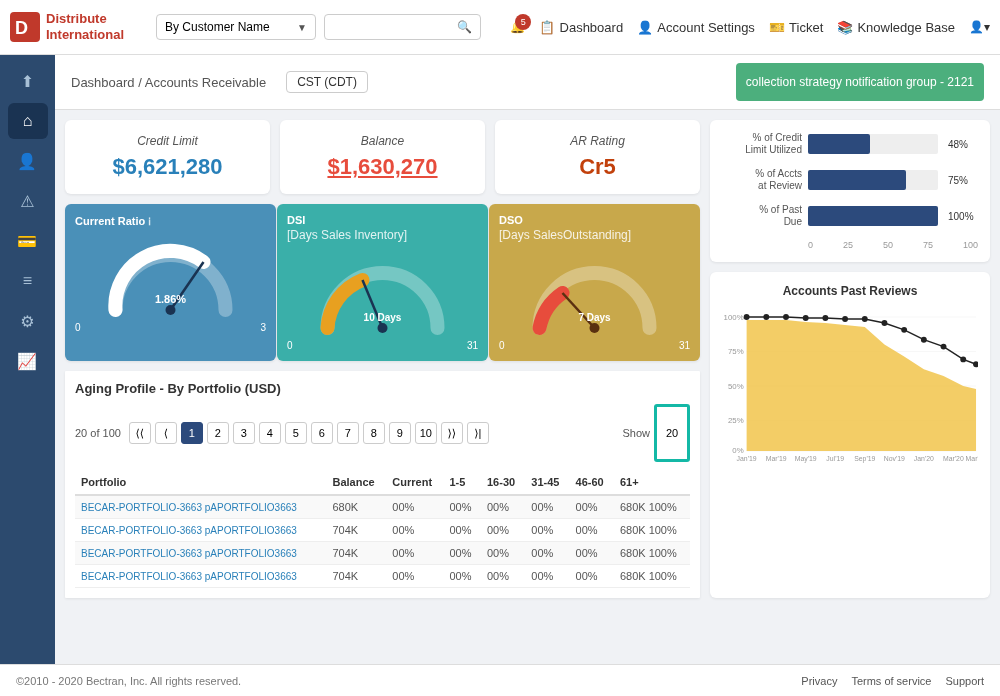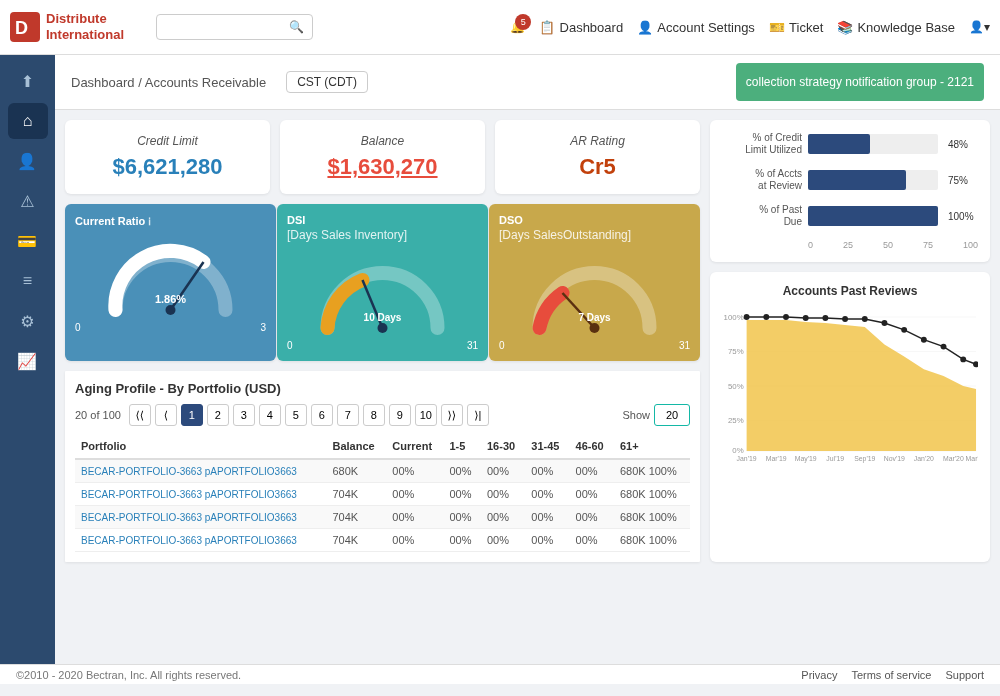--- a/index.html
+++ b/index.html
@@ -86,47 +86,51 @@
     .chart-svg { width: 100%; height: 160px; }
 
     
     .aging-card { background: #fff; border-radius: 1px; padding: 10px; box-shadow: 0 1px 3px rgba(0,0,0,0.08); }
     .aging-title { font-size: 13px; font-weight: 600; color: #333; margin-bottom: 8px; }
     .pagination-row { display: flex; align-items: center; gap: 4px; margin-bottom: 8px; font-size: 11px; }
     .page-info { color: #555; margin-right: 4px; }
     .page-btn { width: 22px; height: 22px; display: flex; align-items: center; justify-content: center; border: 1px solid #ccc; border-radius: 3px; cursor: pointer; font-size: 11px; background: #fff; }
     .page-btn.active { background: #2c4a7c; color: #fff; border-color: #2c4a7c; }
     .show-label { margin-left: auto; font-size: 11px; color: #555; }
-    .show-count { width: 36px; border: 1px solid #14b8a6; border-radius: 3px; padding: 4px 4px; font-size: 11px; text-align: center; }
+    .show-count { width: 36px; border: 3px solid #14b8a6; border-radius: 3px; padding: 20px 4px; font-size: 11px; text-align: center; }
     .table { width: 100%; border-collapse: collapse; font-size: 11px; }
     .table th { text-align: left; padding: 6px 6px; border-bottom: 2px solid #ddd; color: #333; font-weight: 600; white-space: nowrap; }
     .table td { padding: 5px 6px; border-bottom: 1px solid #eee; color: #555; white-space: nowrap; }
     .table tr.portfolio-row td:first-child { color: #2980b9; }
     .table tr:nth-child(odd) td { background: #f9f9f9; }
 
     
-    .footer { height: 20px; background: #fff; border-top: 1px solid #ddd; display: flex; align-items: center; padding: 0 16px; font-size: 11px; color: #777; }
+    .footer { height: 32px; background: #fff; border-top: 1px solid #ddd; display: flex; align-items: center; padding: 0 16px; font-size: 11px; color: #777; }
     .footer-links { margin-left: auto; display: flex; gap: 14px; }
     .footer-link { color: #555; cursor: pointer; text-decoration: none; }
   </style>
 </head>
 <body>
 
 <div class="navbar">
   <div class="logo">
     <svg class="logo-icon" viewBox="0 0 30 30">
       <rect width="30" height="30" rx="4" fill="#c0392b"></rect>
       <text x="5" y="22" font-size="18" fill="white" font-weight="bold">D</text>
     </svg>
     <div class="logo-text">
       <span>Distribute</span><br>
       <span>International</span>
     </div>
   </div>
 
+  <button class="dropdown-btn">
+    <span>By Customer Name</span>
+    <span class="arrow">▼</span>
+  </button>
 
   <div class="search-box">
     <input type="text" placeholder="" style="">
     <span>🔍</span>
   </div>
 
   <div class="nav-links">
     <div class="notif-badge">
       <span>🔔</span>
       <span class="badge">5</span>

